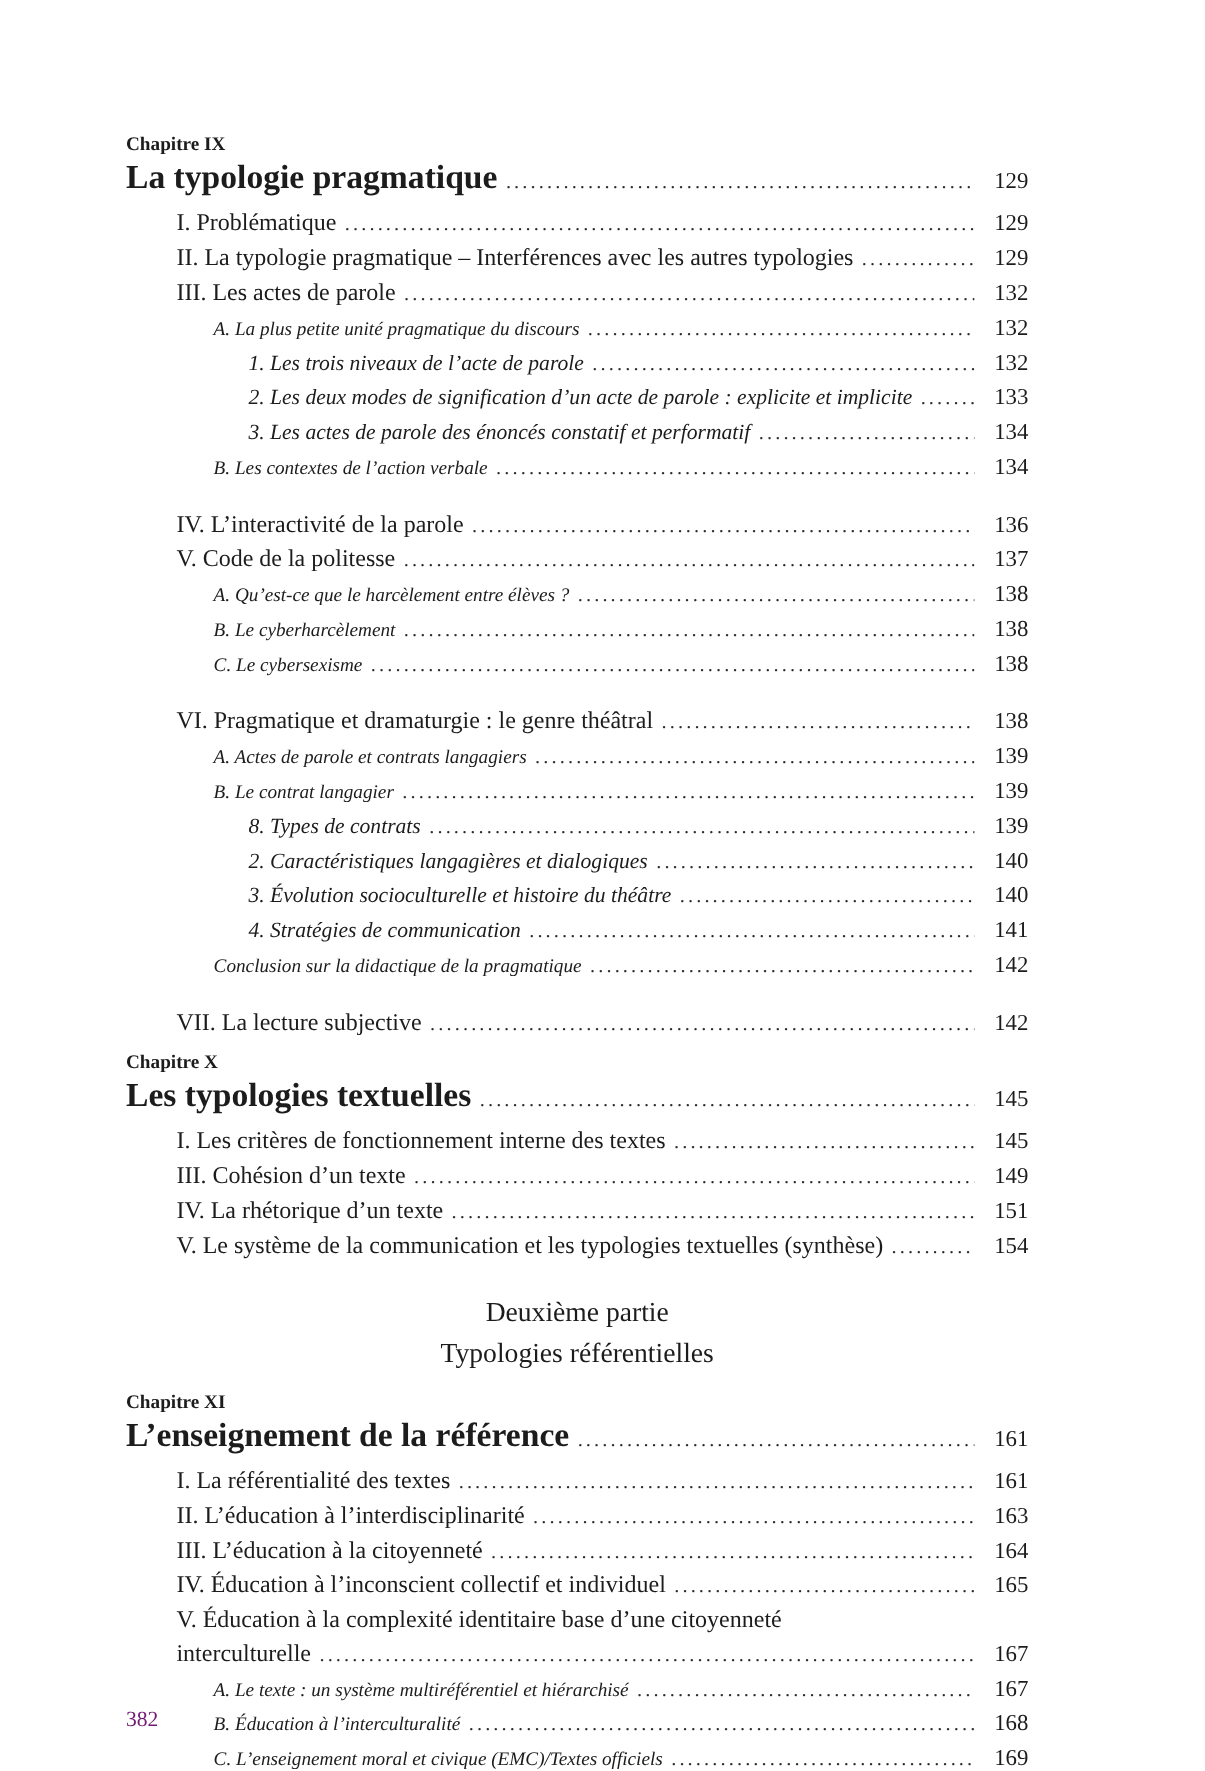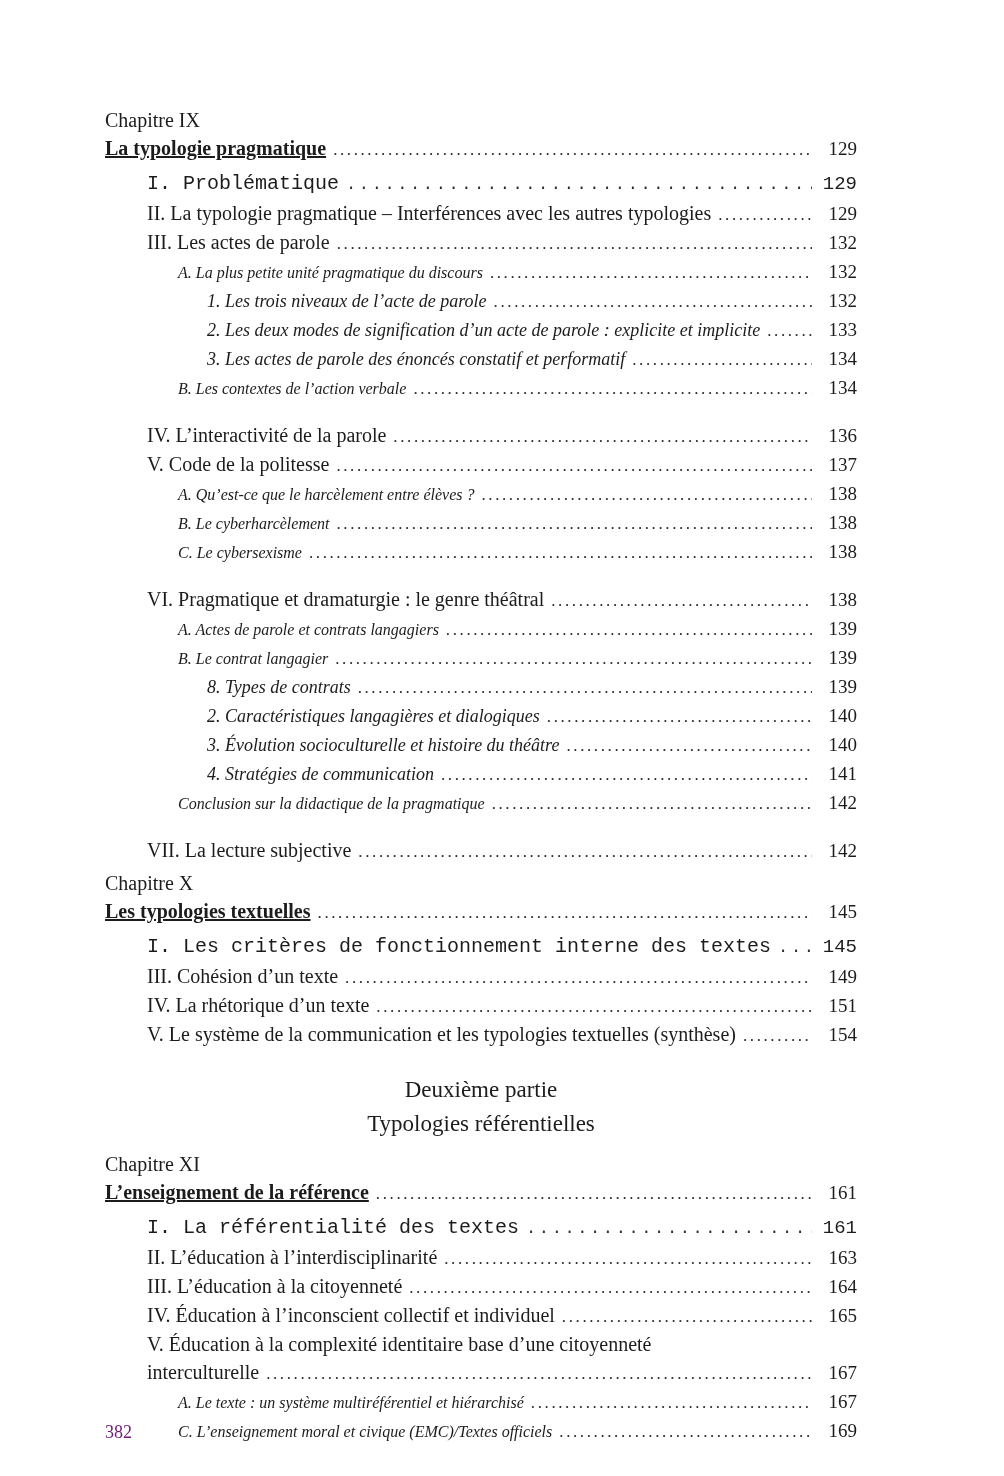--- a/index.html
+++ b/index.html
@@ -26,34 +26,32 @@
     top: 103px;
     width: 752px;
   }
   .row {
     display: flex;
     align-items: baseline;
     margin-top: 7px;
     line-height: 21px;
   }
   .chapter-label {
-    font-weight: normal;
-    font-size: 20px;
+    font-weight: bold;
+    font-size: 16px;
   }
   .chapter-start {
     margin-top: 11px;
   }
   .chapter-title .label {
     font-weight: bold;
-    font-size: 20px;
-    text-decoration: underline;
+    font-size: 28px;
   }
   .first-entry {
     margin-top: 13px;
-    font-family: Liberation Mono, monospace;
   }
   .spaced {
     margin-top: 26px;
   }
   .l1 { padding-left: 42px; }
   .l1 .label { font-size: 20px; }
   .l2 { padding-left: 73px; }
   .l2 .label { font-style: italic; font-size: 16px; }
   .l3 { padding-left: 102px; }
   .l3 .label { font-style: italic; font-size: 18px; }
@@ -287,20 +285,25 @@
         <span class="label">interculturelle</span>
         <span class="dots"></span>
         <span class="num">167</span>
       </div>
       <div class="row l2">
         <span class="label">A. Le texte : un système multiréférentiel et hiérarchisé</span>
         <span class="dots"></span>
         <span class="num">167</span>
       </div>
       <div class="row l2">
+        <span class="label">B. Éducation à l’interculturalité</span>
+        <span class="dots"></span>
+        <span class="num">168</span>
+      </div>
+      <div class="row l2">
         <span class="label">C. L’enseignement moral et civique (EMC)/Textes officiels</span>
         <span class="dots"></span>
         <span class="num">169</span>
       </div>
     </div>
   <div class="footer">
     <span>382</span>
   </div>
 </div>
 

